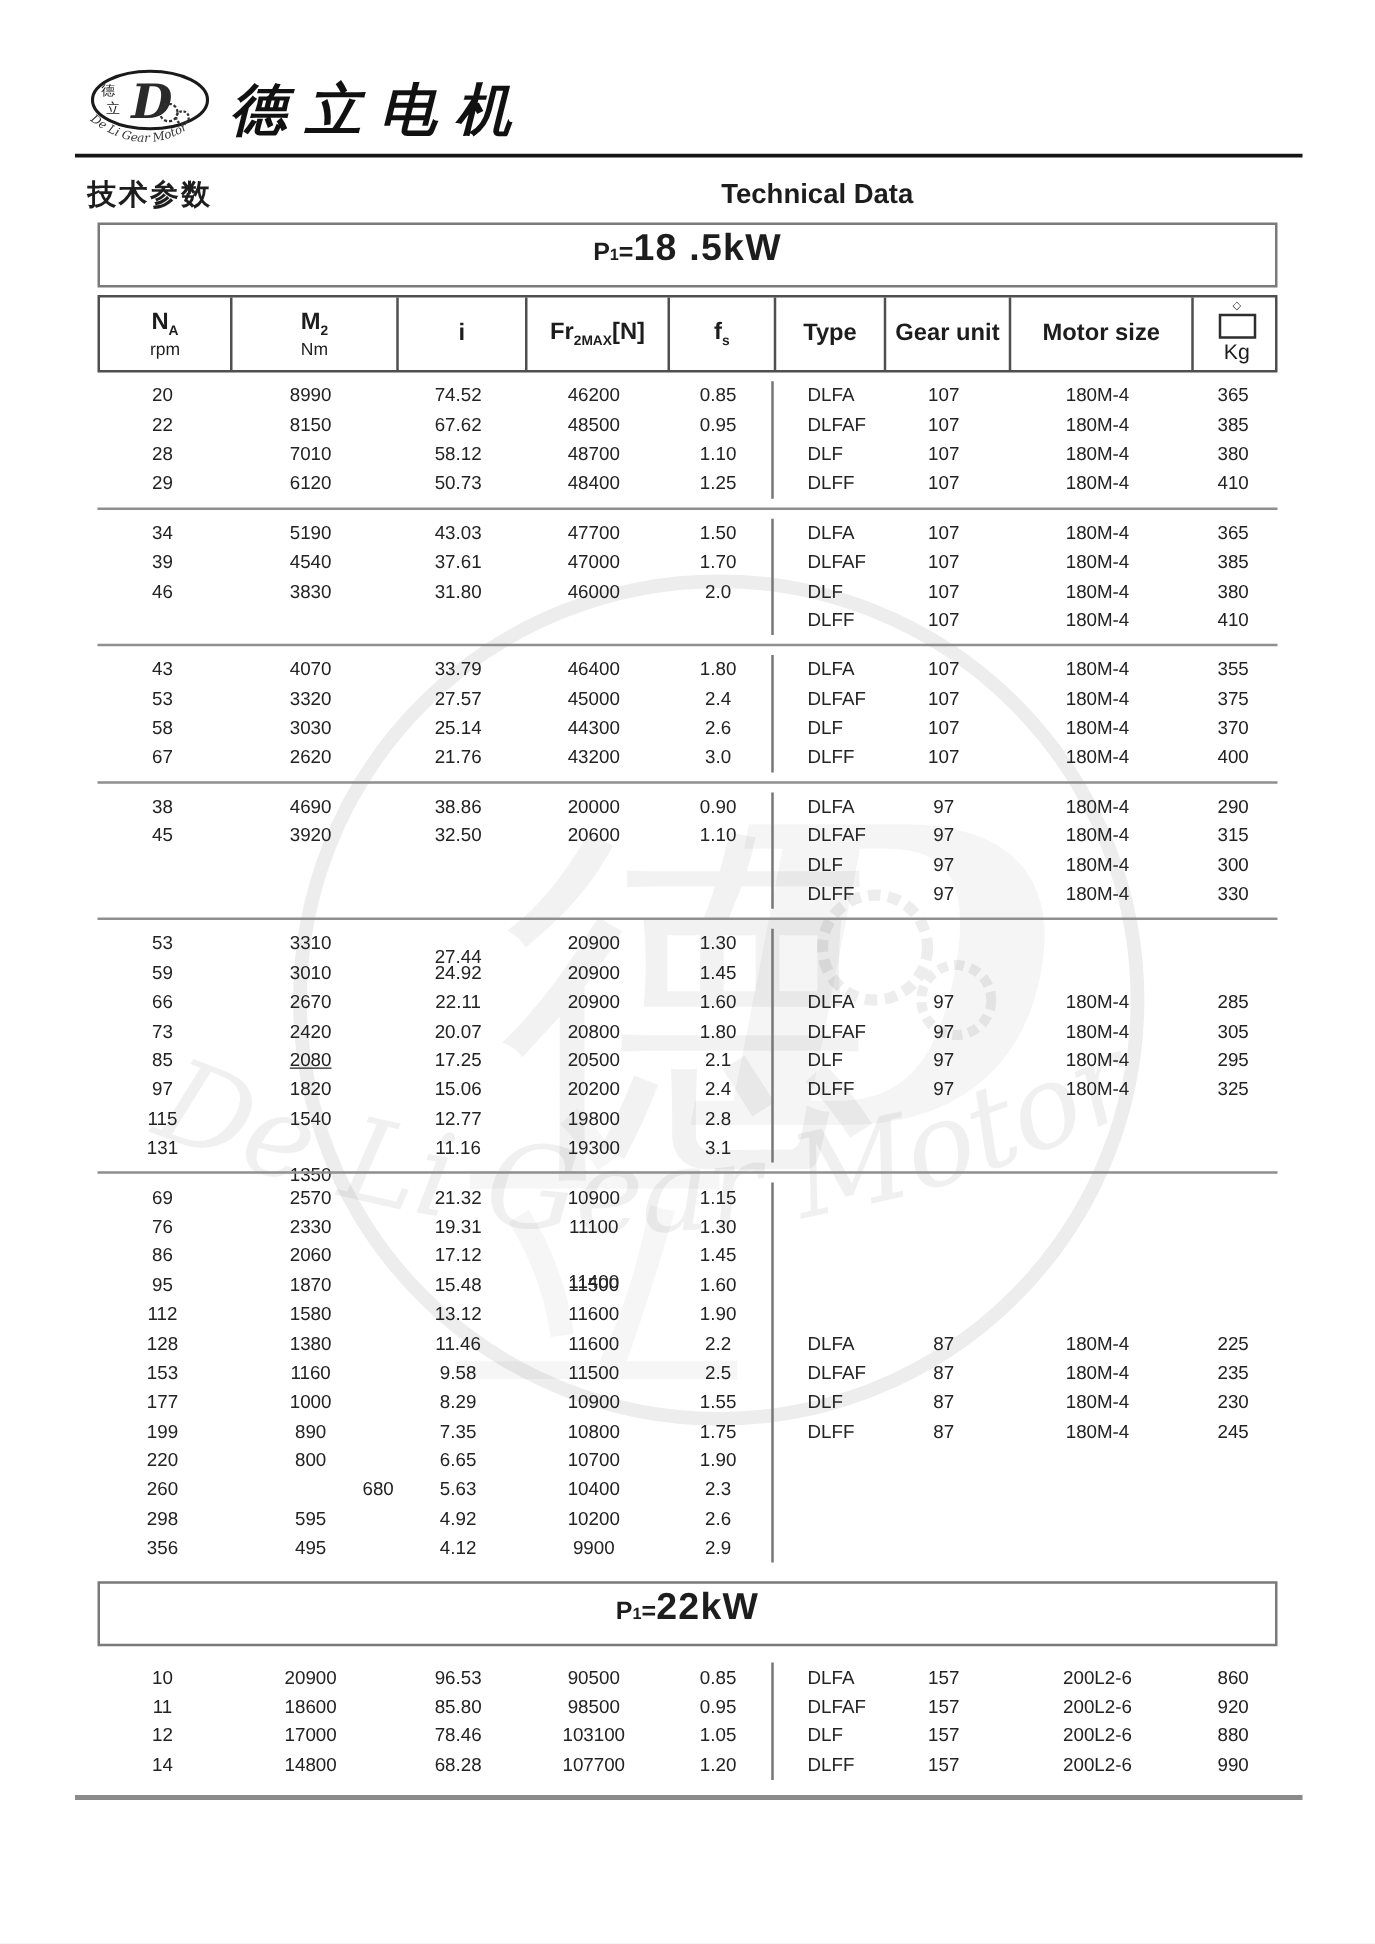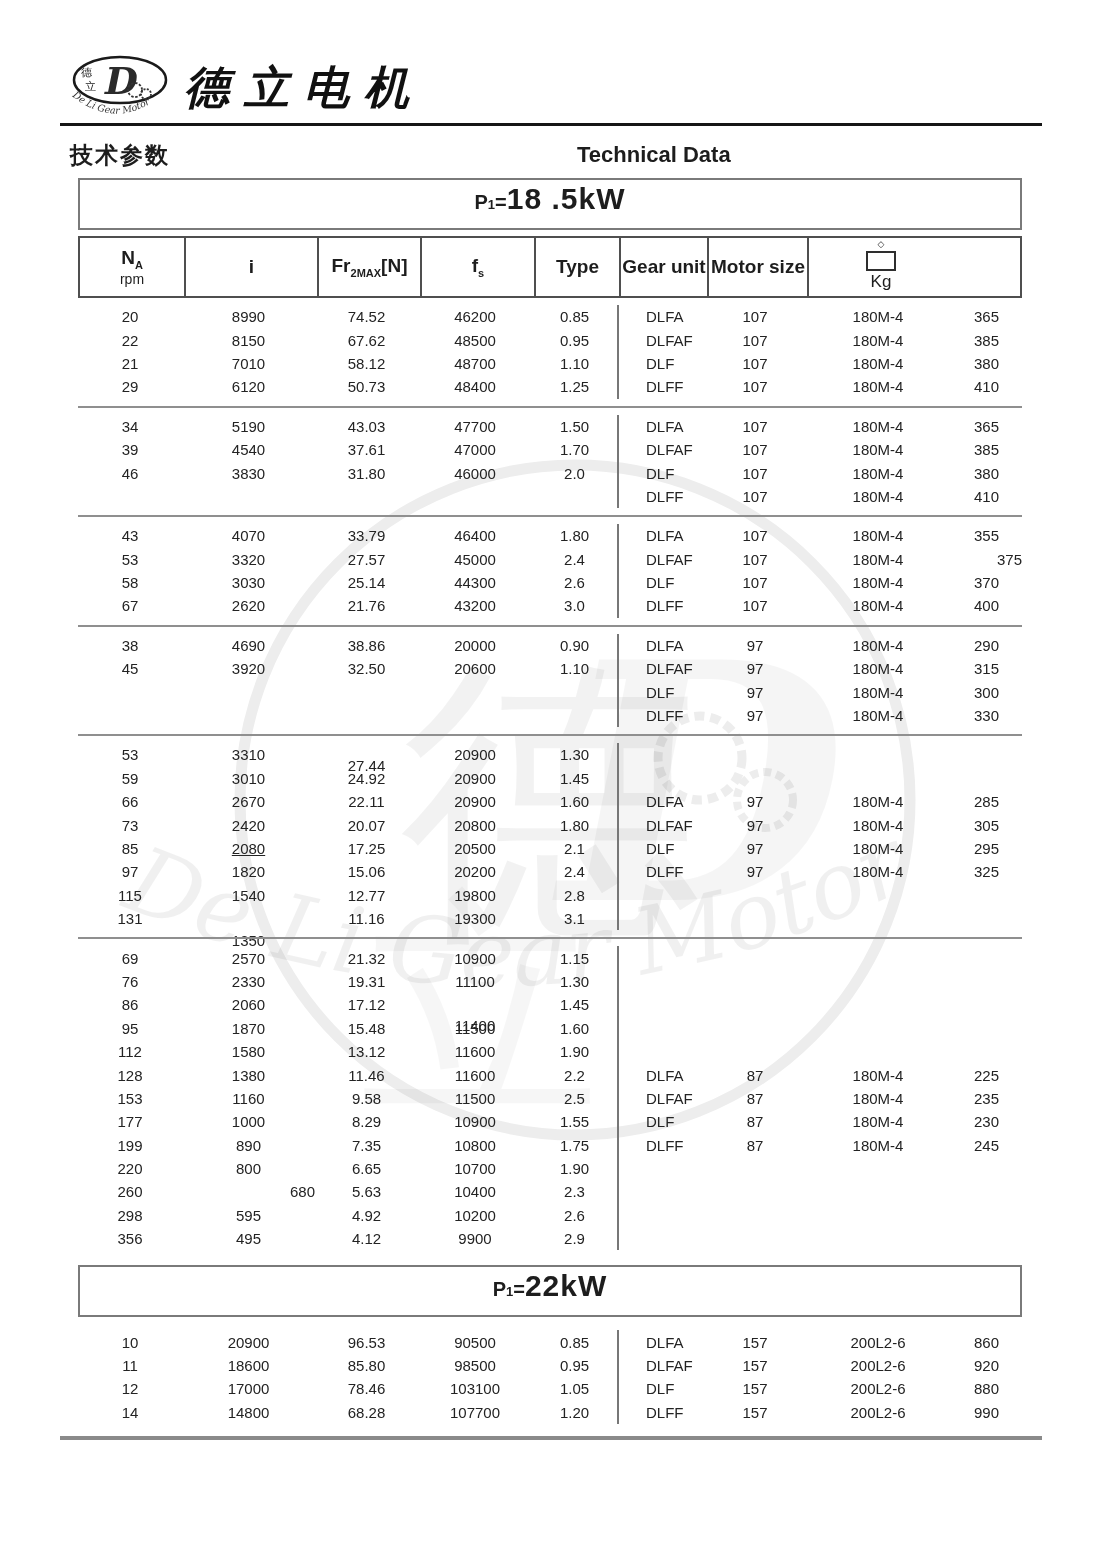--- a/index.html
+++ b/index.html
@@ -99,20 +99,24 @@
         <sub>1</sub>
         <span class="beq">=</span>
         <span class="bval">18 .5kW</span>
       </div>
       <div class="hdr">
         <div class="hcell">
           <span class="hb">N<sub>A</sub></span>
           <span class="hu">rpm</span>
         </div>
         <div class="hcell">
+          <span class="hb">M<sub>2</sub></span>
+          <span class="hu">Nm</span>
+        </div>
+        <div class="hcell">
           <span class="hb">i</span>
         </div>
         <div class="hcell">
           <span class="hb">Fr<sub>2MAX</sub>[N]</span>
         </div>
         <div class="hcell">
           <span class="hb">f<sub>s</sub></span>
         </div>
         <div class="hcell">
           <span class="hb">Type</span>
@@ -134,21 +138,21 @@
           <div class="cell" style="grid-area: 1 / 1;">20</div>
           <div class="cell" style="grid-area: 1 / 2;">8990</div>
           <div class="cell" style="grid-area: 1 / 3;">74.52</div>
           <div class="cell" style="grid-area: 1 / 4;">46200</div>
           <div class="cell" style="grid-area: 1 / 5;">0.85</div>
           <div class="cell" style="grid-area: 2 / 1;">22</div>
           <div class="cell" style="grid-area: 2 / 2;">8150</div>
           <div class="cell" style="grid-area: 2 / 3;">67.62</div>
           <div class="cell" style="grid-area: 2 / 4;">48500</div>
           <div class="cell" style="grid-area: 2 / 5;">0.95</div>
-          <div class="cell" style="grid-area: 3 / 1;">21</div>
+          <div class="cell" style="grid-area: 3 / 1;">28</div>
           <div class="cell" style="grid-area: 3 / 2;">7010</div>
           <div class="cell" style="grid-area: 3 / 3;">58.12</div>
           <div class="cell" style="grid-area: 3 / 4;">48700</div>
           <div class="cell" style="grid-area: 3 / 5;">1.10</div>
           <div class="cell" style="grid-area: 4 / 1;">29</div>
           <div class="cell" style="grid-area: 4 / 2;">6120</div>
           <div class="cell" style="grid-area: 4 / 3;">50.73</div>
           <div class="cell" style="grid-area: 4 / 4;">48400</div>
           <div class="cell" style="grid-area: 4 / 5;">1.25</div>
           <div class="cell type" style="grid-area: 1 / 6;">DLFA</div>
@@ -228,21 +232,21 @@
           <div class="cell" style="grid-area: 4 / 3;">21.76</div>
           <div class="cell" style="grid-area: 4 / 4;">43200</div>
           <div class="cell" style="grid-area: 4 / 5;">3.0</div>
           <div class="cell type" style="grid-area: 1 / 6;">DLFA</div>
           <div class="cell" style="grid-area: 1 / 7;">107</div>
           <div class="cell" style="grid-area: 1 / 8;">180M-4</div>
           <div class="cell" style="grid-area: 1 / 9;">355</div>
           <div class="cell type" style="grid-area: 2 / 6;">DLFAF</div>
           <div class="cell" style="grid-area: 2 / 7;">107</div>
           <div class="cell" style="grid-area: 2 / 8;">180M-4</div>
-          <div class="cell" style="grid-area: 2 / 9; text-align: right;">375</div>
+          <div class="cell" style="grid-area: 2 / 9;">375</div>
           <div class="cell type" style="grid-area: 3 / 6;">DLF</div>
           <div class="cell" style="grid-area: 3 / 7;">107</div>
           <div class="cell" style="grid-area: 3 / 8;">180M-4</div>
           <div class="cell" style="grid-area: 3 / 9;">370</div>
           <div class="cell type" style="grid-area: 4 / 6;">DLFF</div>
           <div class="cell" style="grid-area: 4 / 7;">107</div>
           <div class="cell" style="grid-area: 4 / 8;">180M-4</div>
           <div class="cell" style="grid-area: 4 / 9;">400</div>
         </div>
       </div>

